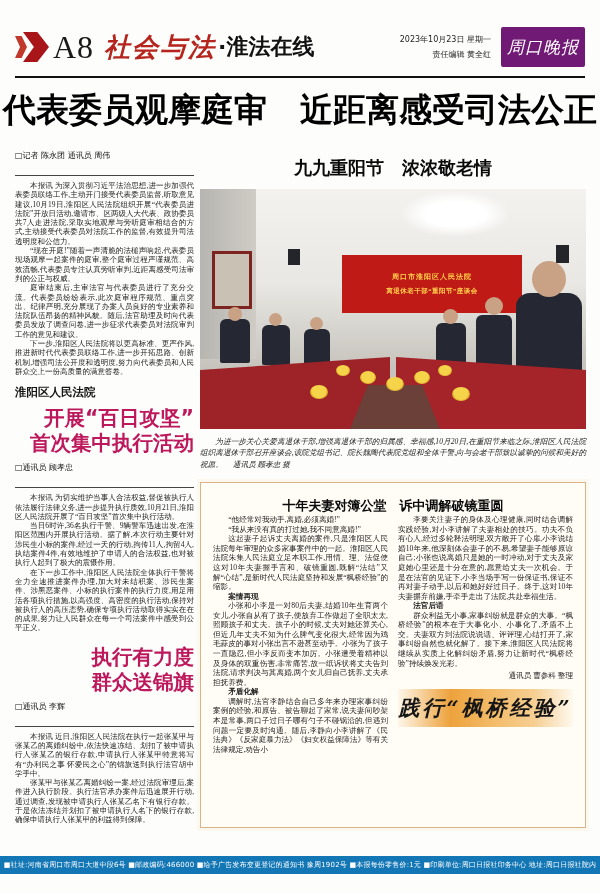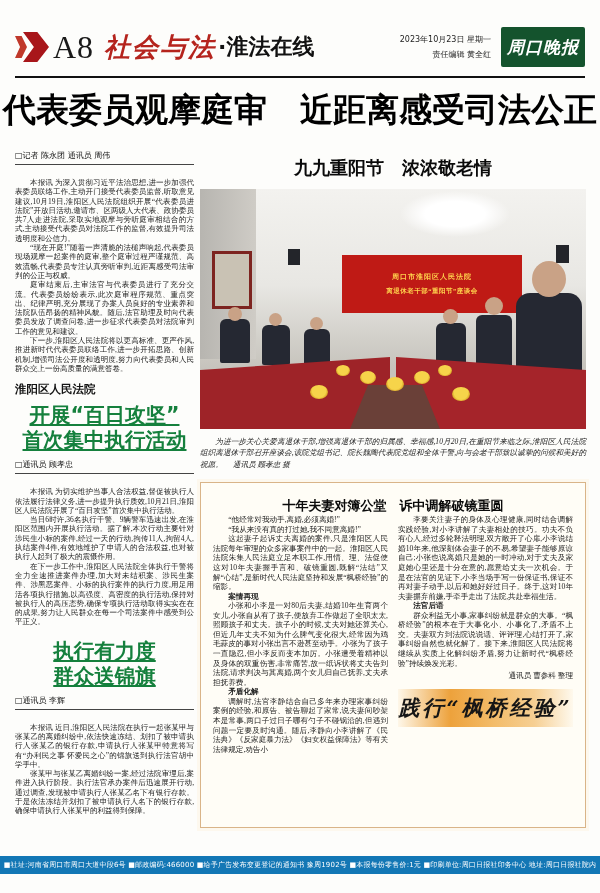--- a/index.html
+++ b/index.html
@@ -12,38 +12,38 @@
             clip-path:polygon(0 0,55% 0,100% 50%,55% 100%,0 100%,42% 50%);}
   .chev-small{position:absolute;left:0;top:6px;width:12px;height:22px;background:#c0392b;
             clip-path:polygon(0 0,55% 0,100% 50%,55% 100%,0 100%,42% 50%);}
   .edition{font-size:32px;letter-spacing:1px;color:#1a1a1a;margin:0 10px 0 4px;font-family:"Liberation Serif",serif;}
   .sec-script{font-size:26px;font-weight:bold;font-style:italic;color:#b5241d;
               font-family:"DejaVu Serif",serif;letter-spacing:2px;}
   .sec-rest{font-size:22px;font-weight:bold;color:#111;font-family:"DejaVu Sans",sans-serif;margin-left:2px;}
   .head-spacer{flex:1;}
   .head-meta{text-align:right;font-size:8px;color:#222;line-height:1.9;margin-right:10px;
              font-family:"DejaVu Sans",sans-serif;}
-  .masthead{width:84px;height:40px;background:#14532d;border-radius:2px;display:flex;
-            align-items:center;justify-content:center;color:#fff;font-weight:bold;
+  .masthead{width:84px;height:40px;background:#701a75;border-radius:2px;display:flex;
+            align-items:center;justify-content:center;color:#fff;font-weight:normal;
             font-style:italic;font-size:17px;letter-spacing:1px;font-family:"DejaVu Serif",serif;}
   .header-rule{position:absolute;left:15px;top:76px;width:570px;height:2px;background:#111;}
   
   .main-headline{position:absolute;left:0;top:88px;width:600px;text-align:center;
                  font-family:"DejaVu Sans",sans-serif;font-weight:bold;font-size:33px;
                  color:#000000;white-space:nowrap;letter-spacing:0px;}
   
   .left-col{position:absolute;left:15px;top:150px;width:179px;}
   .right-col{position:absolute;left:200px;top:156px;width:386px;}
   .byline{font-size:8px;font-family:"DejaVu Sans",sans-serif;color:#111;
-          border-bottom:1px solid #444;padding-bottom:3px;margin-bottom:13px;}
+          border-bottom:1px solid #444;padding-bottom:14px;margin-bottom:5px;}
   .body-text p{margin:0;font-size:7.5px;line-height:1.24;text-align:justify;
                text-indent:2em;color:#1b1b1b;}
   .kicker{margin-top:9px;font-size:11.5px;font-weight:bold;font-family:"DejaVu Sans",sans-serif;}
-  .sub-headline{margin:6px 0 6px;text-align:center;font-family:"DejaVu Sans",sans-serif;
-                font-weight:bold;font-size:20.5px;line-height:1.22;color:#15803d;text-decoration:underline;}
+  .sub-headline{margin:6px 0 6px;text-align:right;font-family:"DejaVu Sans",sans-serif;
+                font-weight:bold;font-size:20.5px;line-height:1.22;color:#be185d;}
   
   .photo-headline{text-align:center;font-family:"DejaVu Sans",sans-serif;font-weight:bold;
                   font-size:18px;color:#0a0a0a;}
   .photo{position:relative;margin-top:9px;width:386px;height:240px;overflow:hidden;
          background:linear-gradient(180deg,#f3f2ef 0%,#e8e7e3 40%,#d2d0ca 62%,#c6c3bc 75%);}
   .p-light{position:absolute;left:200px;top:2px;width:110px;height:46px;border-radius:50%;
            background:radial-gradient(closest-side,#ffffff 55%,rgba(255,255,255,0));}
   .p-wall-left{position:absolute;left:0;top:0;width:56px;height:170px;
            background:linear-gradient(90deg,#b7b5b0,#cfccc6);}
   .p-window{position:absolute;left:12px;top:62px;width:34px;height:52px;background:#c9c2b4;

